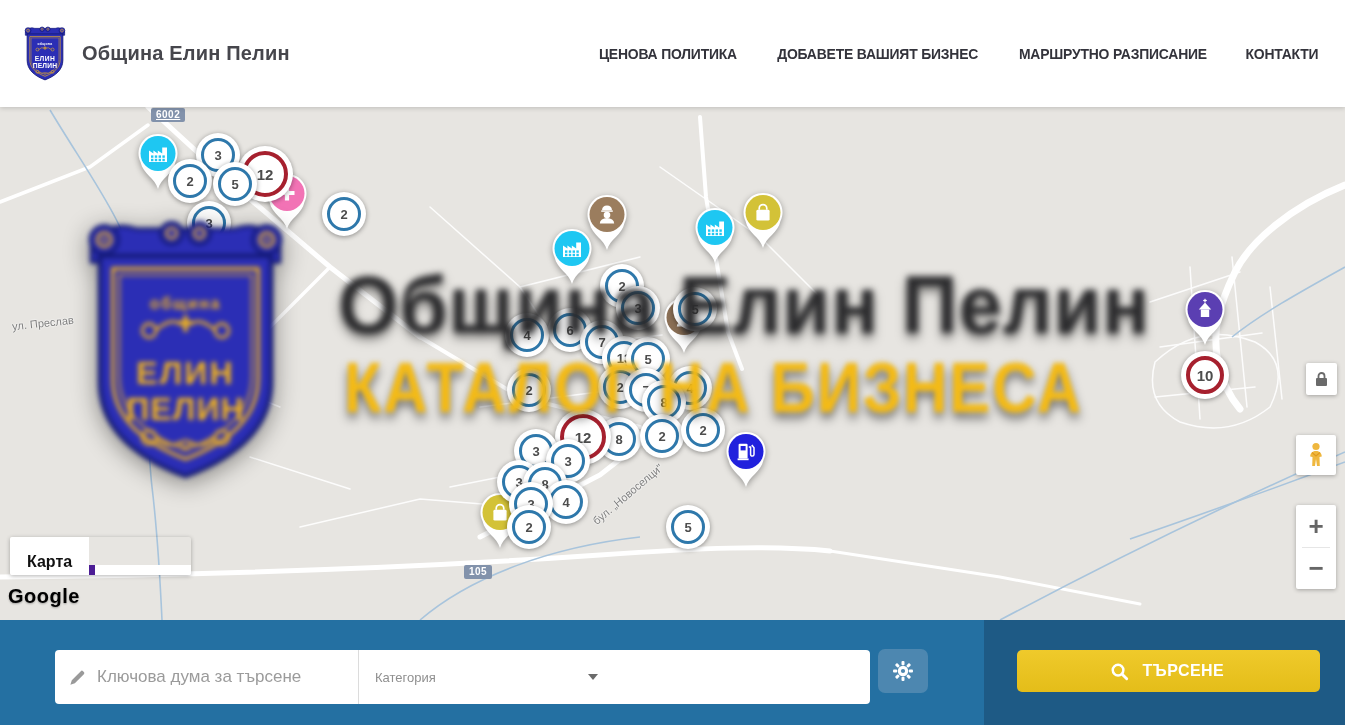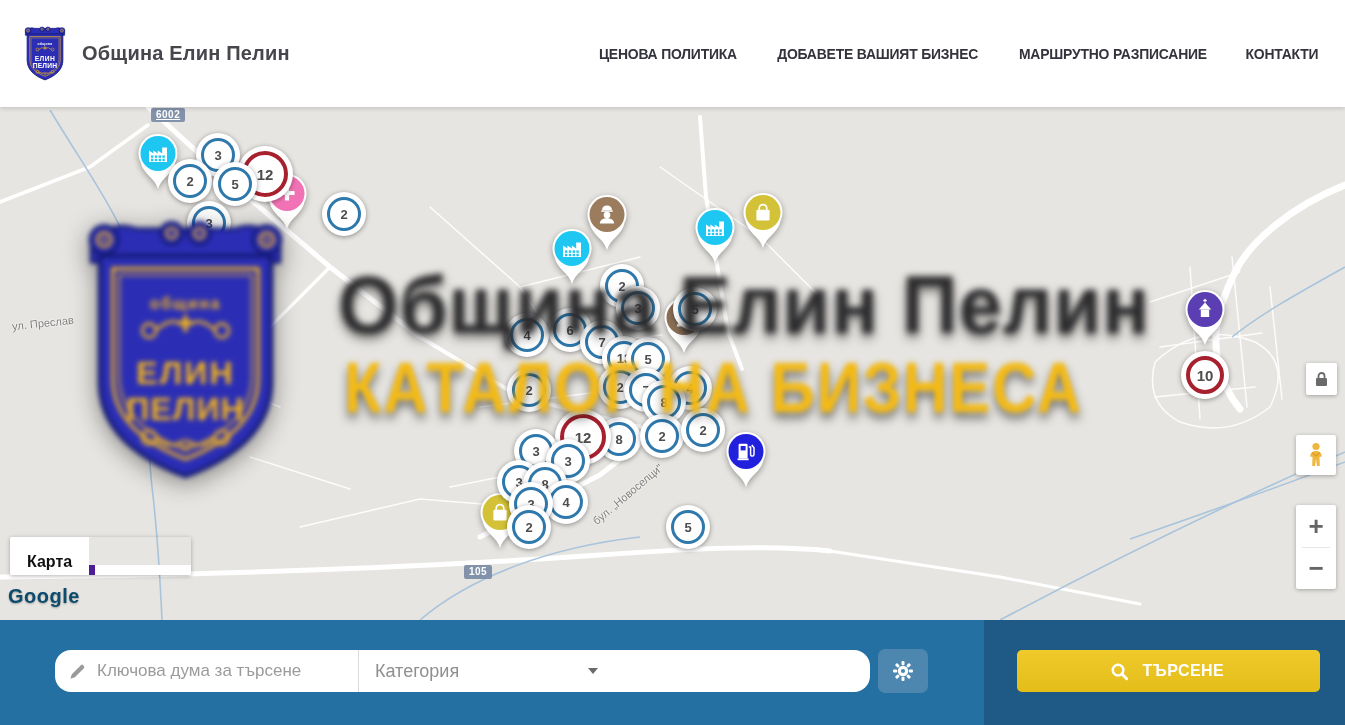--- a/index.html
+++ b/index.html
@@ -59,40 +59,40 @@
          display:flex; align-items:center; justify-content:center; cursor:pointer; z-index:40; }
   .ctl-lock { left:1306px; top:256px; width:31px; height:32px; }
   .ctl-peg { left:1296px; top:328px; width:40px; height:40px; }
   .zoomctl { position:absolute; left:1296px; top:398px; width:40px; height:84px; background:#fff;
              border-radius:2px; box-shadow:0 1px 4px rgba(0,0,0,.3); z-index:40;
              display:flex; flex-direction:column; }
   .zoomctl button { flex:1; border:none; background:transparent; font-size:26px; font-weight:700;
                     color:#666; cursor:pointer; line-height:1; font-family:inherit; }
   .zoomctl .sep { height:1px; background:#e6e6e6; margin:0 6px; }
 
-  .glogo { position:absolute; left:8px; top:478px; z-index:40; color:#0c4a6e; font-size:20px; font-weight:700;
+  .glogo { position:absolute; left:8px; top:478px; z-index:40; color:#000000; font-size:20px; font-weight:700;
            letter-spacing:.5px; text-shadow:0 1px 2px rgba(0,0,0,.3); cursor:pointer; }
   .attrib { position:absolute; right:5px; top:491px; z-index:40; display:flex; gap:14px;
             font-size:10.5px; color:#3c3c3c; text-shadow:0 0 2px #fff; }
   .attrib span { white-space:nowrap; }
   .attrib .lnk { cursor:pointer; }
 
   
   .bar { position:absolute; left:0; top:620px; width:1345px; height:105px; background:#2470a2; z-index:50; }
   .bar .darkside { position:absolute; left:984px; top:0; width:361px; height:105px; background:#1e5a85; }
-  .searchwrap { position:absolute; left:55px; top:30px; width:815px; height:42px; background:#fff;
-                border-radius:16px; display:flex; align-items:stretch; }
+  .searchwrap { position:absolute; left:55px; top:30px; width:815px; height:54px; background:#fff;
+                border-radius:4px; display:flex; align-items:stretch; }
   .seg { display:flex; align-items:center; }
   .seg-kw { width:303px; padding-left:13px; gap:10px; }
   .seg-kw input { border:none; outline:none; flex:1; font-size:17px; color:#555; min-width:0;
                   font-family:inherit; background:transparent; }
   .seg-kw input::placeholder { color:#9b9b9b; }
   .seg-dd { border-left:1px solid #dcdcdc; padding:0 14px 0 16px; cursor:pointer; }
   .seg-cat { width:254px; } .seg-loc { width:258px; }
-  .seg-dd .lbl { font-size:18px; color:#8f8f8f; flex:1; }
+  .seg-dd .lbl { font-size:13px; color:#8f8f8f; flex:1; }
   .caret { width:0; height:0; border-left:5px solid transparent; border-right:5px solid transparent;
            border-top:6px solid #6b6b6b; }
   .gearbtn { position:absolute; left:878px; top:29px; width:50px; height:44px; background:#4d87b0;
              border:none; border-radius:7px; cursor:pointer; display:flex; align-items:center; justify-content:center; }
   .searchbtn { position:absolute; left:1017px; top:30px; width:303px; height:42px; border:none; cursor:pointer;
                background:linear-gradient(#efca2b,#e4bd19); border-radius:5px; display:flex; align-items:center;
                justify-content:center; gap:11px; color:#fff; font-family:inherit;
                font-size:17px; font-weight:700; letter-spacing:.5px; }
   .searchbtn .txt { transform:scaleX(.94); }
 </style>

